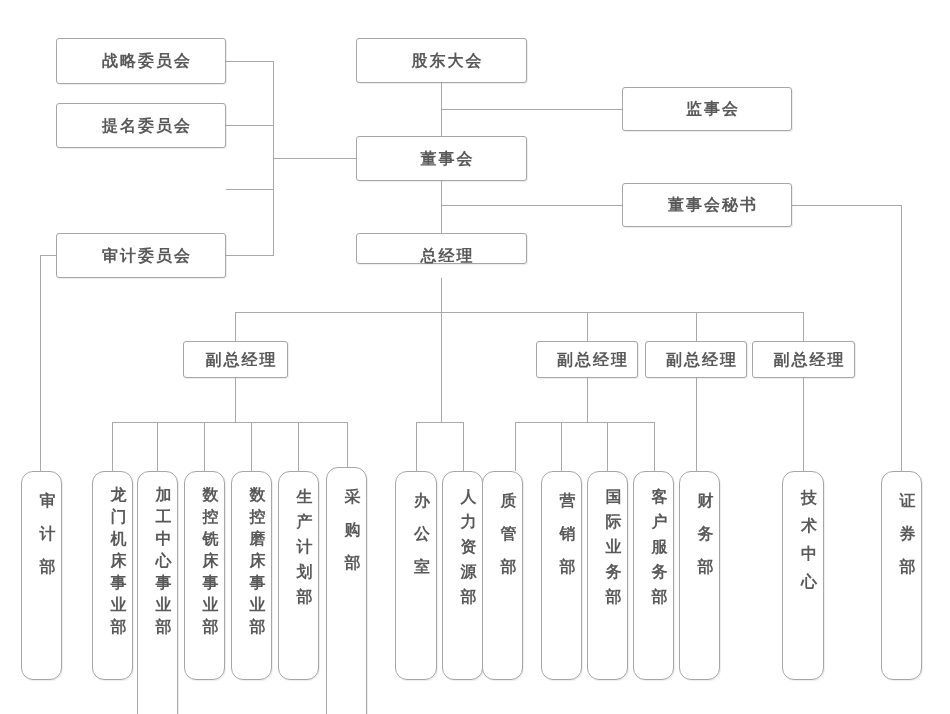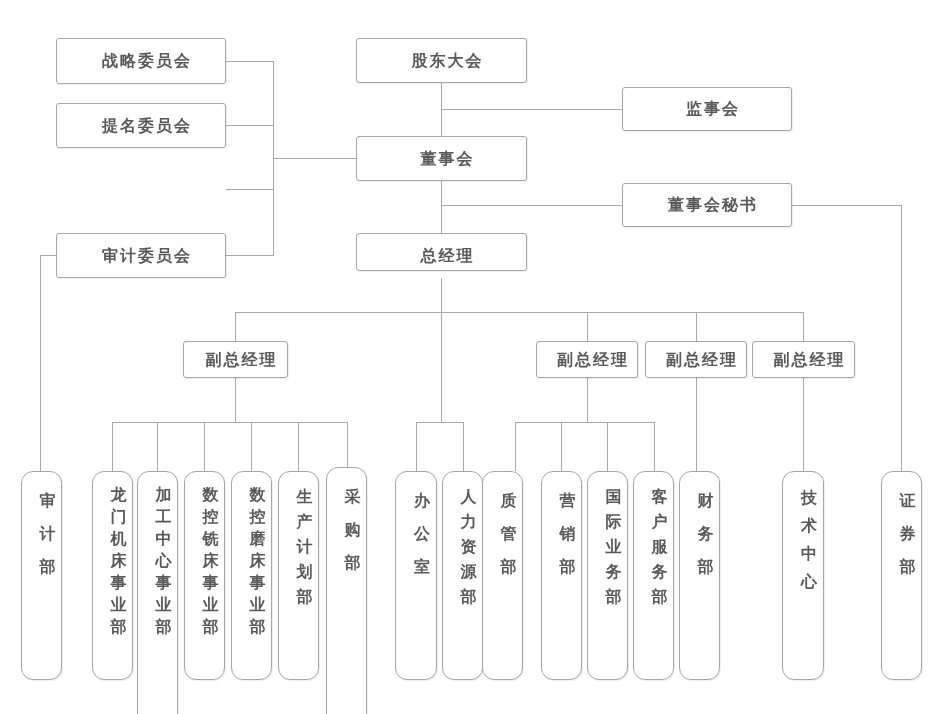--- a/index.html
+++ b/index.html
@@ -94,21 +94,21 @@
     </div>
     <div class="node h" style="left: 622px; top: 87px; width: 170px; height: 44px;">
       <span class="label" style="line-height: 42px;">监事会</span>
     </div>
     <div class="node h" style="left: 356px; top: 136px; width: 171px; height: 45px;">
       <span class="label" style="line-height: 43px;">董事会</span>
     </div>
     <div class="node h" style="left: 622px; top: 183px; width: 170px; height: 44px;">
       <span class="label" style="line-height: 42px;">董事会秘书</span>
     </div>
-    <div class="node h" style="left: 356px; top: 233px; width: 171px; height: 38px;">
+    <div class="node h" style="left: 356px; top: 233px; width: 171px; height: 31px;">
       <span class="label" style="line-height: 43px;">总经理</span>
     </div>
     <div class="node h" style="left: 56px; top: 38px; width: 170px; height: 46px;">
       <span class="label" style="line-height: 44px;">战略委员会</span>
     </div>
     <div class="node h" style="left: 56px; top: 103px; width: 170px; height: 45px;">
       <span class="label" style="line-height: 43px;">提名委员会</span>
     </div>
     <div class="node h" style="left: 56px; top: 233px; width: 170px; height: 45px;">
       <span class="label" style="line-height: 43px;">审计委员会</span>

